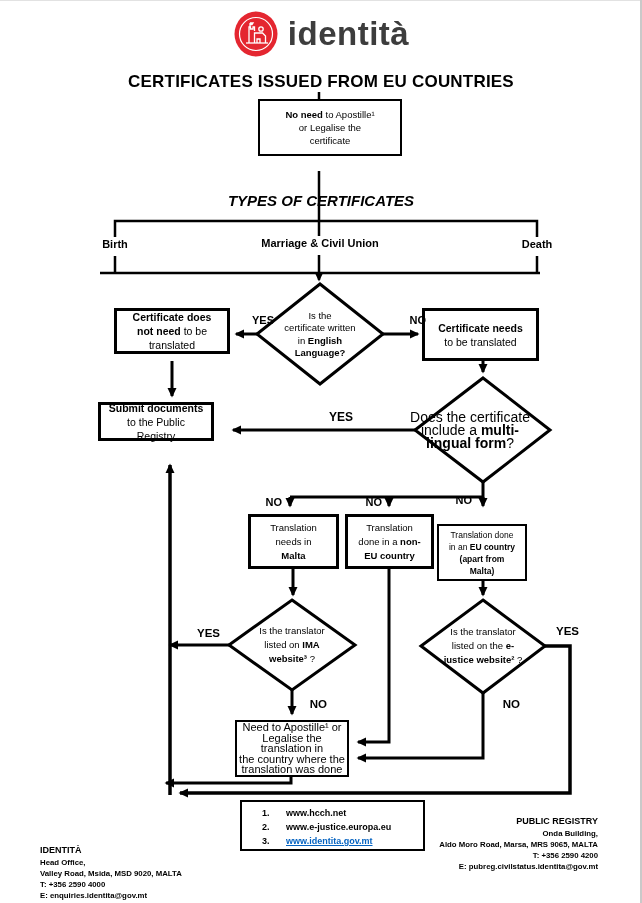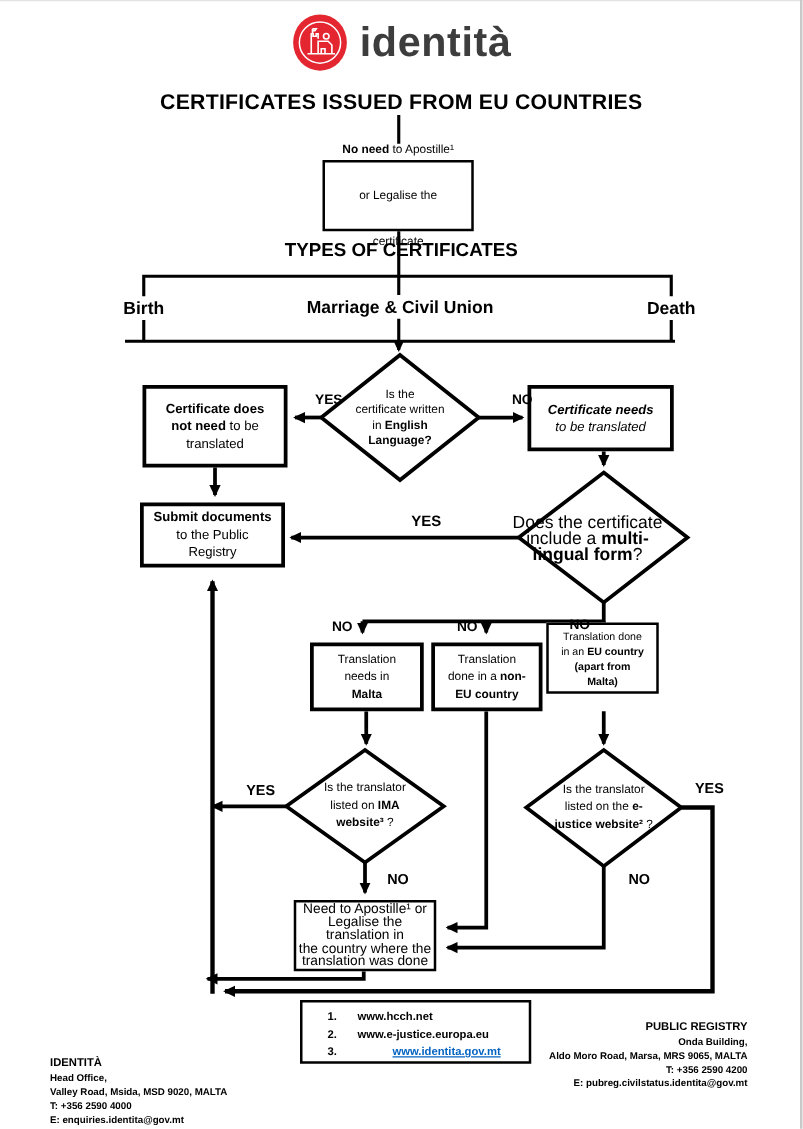--- a/index.html
+++ b/index.html
@@ -17,29 +17,29 @@
   }
   .dtext{
     position:absolute;display:flex;flex-direction:column;align-items:center;justify-content:center;
     text-align:center;z-index:2;background:transparent;
   }
   .lbl{position:absolute;font-weight:bold;z-index:3;text-align:right;background:transparent;}
   .b{font-weight:bold;}
   .logo-row{position:absolute;left:0;top:10px;width:642px;display:flex;align-items:center;justify-content:center;gap:9px;z-index:2;}
   .brand{font-size:33px;color:#3d3d3d;font-weight:600;letter-spacing:0.5px;}
   .title{position:absolute;left:0;top:72px;width:642px;text-align:center;font-size:17px;font-weight:bold;letter-spacing:0.2px;z-index:2;}
-  .types-heading{position:absolute;left:161px;top:192px;width:320px;text-align:center;font-size:15px;font-weight:bold;z-index:2;}
-  .cert-type{position:absolute;font-size:14px;font-weight:bold;text-align:center;background:#fff;z-index:2;padding:1px 0;}
+  .types-heading{position:absolute;left:161px;top:192px;width:320px;text-align:center;font-size:15px;font-weight:bold;z-index:2;font-style:italic;}
+  .cert-type{position:absolute;font-size:11px;font-weight:bold;text-align:center;background:#fff;z-index:2;padding:1px 0;}
   .fn-box{
     position:absolute;left:240px;top:800px;width:185px;height:51px;border:2px solid #000;box-sizing:border-box;
     background:#fff;z-index:2;padding:4px 0 0 20px;
   }
   .fn-row{display:flex;font-size:9px;font-weight:bold;line-height:14px;}
   .fn-num{width:24px;}
-  .fn-link{color:#0563c1;text-decoration:underline;cursor:pointer;margin-left:28px;}
+  .fn-link{color:#0563c1;text-decoration:underline;cursor:pointer;}
   .footer{position:absolute;font-size:7.8px;font-weight:bold;line-height:11px;z-index:2;}
   .footer .ft-title{font-size:9px;font-weight:bold;margin-bottom:1px;}
   .footer.left{left:40px;top:845px;text-align:left;}
   .footer.right{right:44px;top:816px;text-align:right;}
 </style>
 </head>
 <body>
 
 <div class="page-edge-top"></div>
 <div class="page-edge-right"></div>
@@ -108,21 +108,21 @@
       <path d="M17 13 v4 M17 13 h3 l-1 1.5 -2 0"></path>
       <circle cx="28" cy="19" r="2.2"></circle>
       <path d="M13 33 h22"></path>
     </g>
   </svg>
   <span class="brand">identità</span>
 </div>
 
 <div class="title">CERTIFICATES ISSUED FROM EU COUNTRIES</div>
 
-<div class="box" style="left:258px;top:128px;width:121px;height:57px;border-width:2.5px;font-size:9.5px;line-height:13px;gap:24px;">
+<div class="box" style="left:258px;top:99px;width:144px;height:57px;border-width:2.5px;font-size:9.5px;line-height:13px;">
   <div><span class="b">No need</span><span> to Apostille¹</span></div>
   <div>or Legalise the</div>
   <div>certificate</div>
 </div>
 
 <div class="types-heading">TYPES OF CERTIFICATES</div>
 
 <div class="cert-type" style="left:92px;top:237px;width:46px;">Birth</div>
 <div class="cert-type" style="left:245px;top:236px;width:150px;">Marriage &amp; Civil Union</div>
 <div class="cert-type" style="left:514px;top:237px;width:46px;">Death</div>
@@ -130,32 +130,32 @@
 <div class="dtext" style="left:250px;top:291px;width:140px;height:87px;font-size:9.5px;line-height:12.5px;">
   <div>Is the</div>
   <div>certificate written</div>
   <div><span>in </span><span class="b">English</span></div>
   <div class="b">Language?</div>
 </div>
 
 <div class="lbl" style="left:228px;top:314px;width:46px;font-size:11px;">YES</div>
 <div class="lbl" style="left:384px;top:314px;width:42px;font-size:11px;">NO</div>
 
-<div class="box" style="left:114px;top:308px;width:116px;height:66px;font-size:10.5px;line-height:14px;">
+<div class="box" style="left:114px;top:308px;width:116px;height:46px;font-size:10.5px;line-height:14px;">
   <div class="b">Certificate does</div>
   <div><span class="b">not need</span><span> to be</span></div>
   <div>translated</div>
 </div>
 
-<div class="box" style="left:422px;top:308px;width:117px;height:53px;font-size:10.5px;line-height:14px;font-style:italic;">
+<div class="box" style="left:422px;top:308px;width:117px;height:53px;font-size:10.5px;line-height:14px;">
   <div class="b">Certificate needs</div>
   <div>to be translated</div>
 </div>
 
-<div class="box" style="left:112px;top:402px;width:116px;height:52px;font-size:10.5px;line-height:14px;">
+<div class="box" style="left:98px;top:402px;width:116px;height:39px;font-size:10.5px;line-height:14px;">
   <div class="b">Submit documents</div>
   <div>to the Public</div>
   <div>Registry</div>
 </div>
 
 <div class="dtext" style="left:400px;top:390px;width:140px;height:80px;font-size:14px;line-height:13px;">
   <div>Does the certificate</div>
   <div><span>include a </span><span class="b">multi-</span></div>
   <div><span class="b">lingual form</span><span>?</span></div>
 </div>
@@ -171,21 +171,21 @@
   <div>needs in</div>
   <div class="b">Malta</div>
 </div>
 
 <div class="box" style="left:345px;top:514px;width:89px;height:55px;font-size:9.5px;line-height:14px;">
   <div>Translation</div>
   <div><span>done in a </span><span class="b">non-</span></div>
   <div class="b">EU country</div>
 </div>
 
-<div class="box" style="left:437px;top:498px;width:90px;height:57px;font-size:8.5px;line-height:12px;border-width:2.5px;">
+<div class="box" style="left:437px;top:524px;width:90px;height:57px;font-size:8.5px;line-height:12px;border-width:2.5px;">
   <div>Translation done</div>
   <div><span>in an </span><span class="b">EU country</span></div>
   <div class="b">(apart from</div>
   <div class="b">Malta)</div>
 </div>
 
 <div class="dtext" style="left:222px;top:607px;width:140px;height:76px;font-size:9.5px;line-height:14px;">
   <div>Is the translator</div>
   <div><span>listed on </span><span class="b">IMA</span></div>
   <div><span class="b">website³</span><span> ?</span></div>

